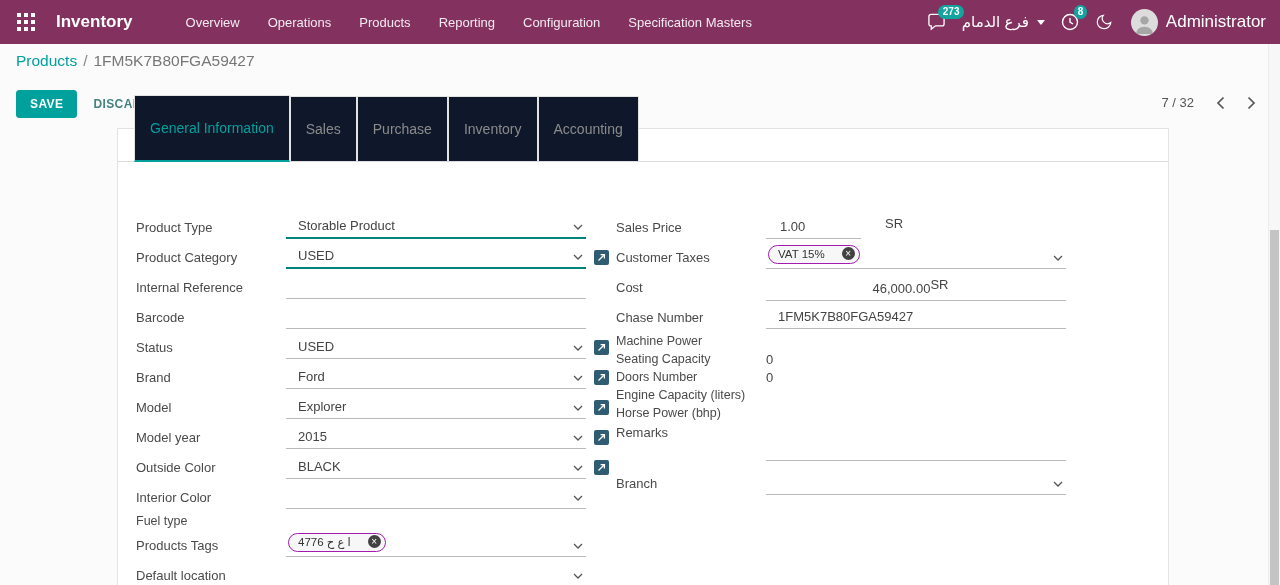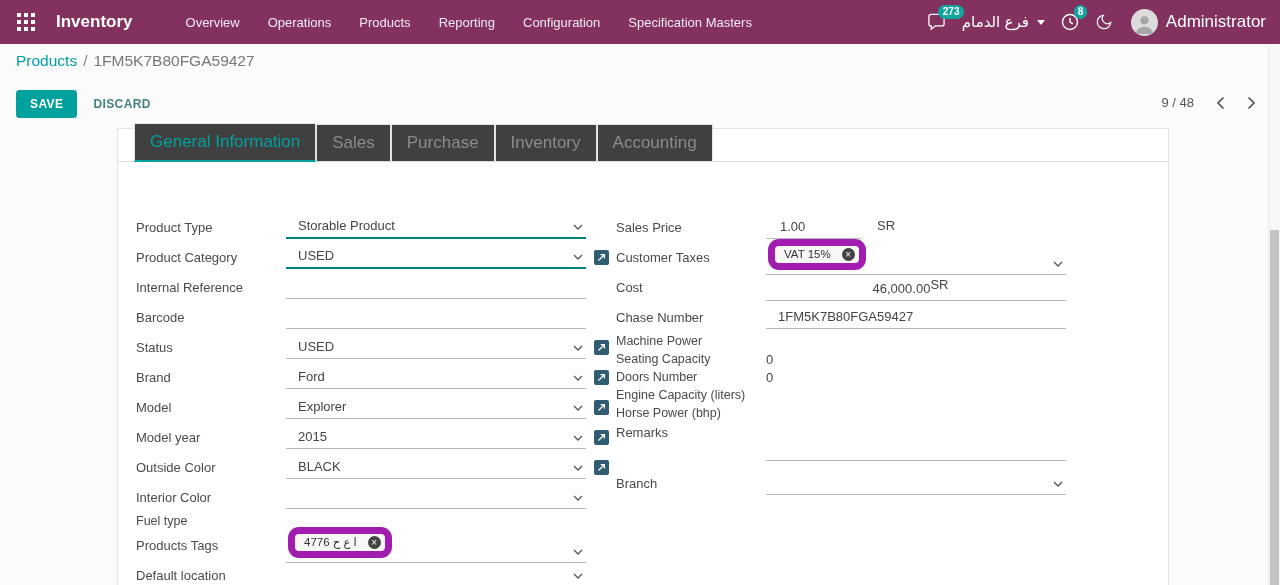--- a/index.html
+++ b/index.html
@@ -36,45 +36,45 @@
   .btn-row{position:absolute;top:90px;left:16px;display:flex;align-items:center;gap:16px}
   .save-btn{background:var(--accent);border:1px solid var(--accent);color:#fff;font-size:12px;font-weight:bold;
     letter-spacing:.4px;padding:6px 13px;border-radius:3px;cursor:pointer;font-family:inherit}
   .discard-btn{background:none;border:none;color:#45827f;font-size:12px;font-weight:bold;letter-spacing:.4px;cursor:pointer;font-family:inherit}
   .pager{position:absolute;top:95px;right:24px;display:flex;align-items:center;gap:22px;font-size:13px;color:#555}
   .pg-btn{cursor:pointer;display:flex;align-items:center}
 
   
   .sheet{position:absolute;left:117px;top:128px;width:1052px;height:470px;background:#fff;border:1px solid #e3e3e3}
   .tabs{display:flex;align-items:flex-end;padding-left:16px;border-bottom:1px solid #ddd;height:33px}
-  .tab{padding:8px 15px;font-size:17px;color:#8b8b8b;background:#404040;border:1px solid #e3e3e3;border-bottom:none;cursor:pointer;white-space:nowrap}
+  .tab{padding:24px 15px;font-size:14px;color:#8b8b8b;background:#0f172a;border:1px solid #e3e3e3;border-bottom:none;cursor:pointer;white-space:nowrap}
   .tab.active{color:var(--accent);margin-bottom:-1px;border-bottom:2px solid var(--accent)}
 
   
   .form{position:relative}
   .col{position:absolute;top:50px}
   .col-left{left:18px;width:486px}
   .col-right{left:498px;width:486px}
   .f-row{display:flex;align-items:center;height:30px}
   .f-row.compact{height:18px}
   .f-row.remarks{height:46px;align-items:stretch}
   .remarks .f-label{padding-top:3px}
   .f-label{width:150px;flex:none;font-size:13px;color:#4a4a4a}
   .compact .f-label{font-size:12.5px}
   .f-ctrl{position:relative;width:300px;flex:none;font-size:13px;color:#444}
   .t-select,.t-input{border-bottom:1px solid var(--underline);padding:3px 16px 4px 12px;min-height:22px}
   .t-select.accent,.t-input.accent{border-bottom:2px solid var(--accent-underline)}
   .value{display:block;min-height:15px}
   .caret{position:absolute;right:3px;bottom:6px}
   .t-tags{display:flex;align-items:center;gap:4px;border-bottom:1px solid var(--underline);padding:0 16px 4px 2px;min-height:23px}
-  .pill{display:inline-flex;align-items:center;gap:11px;border:7px solid #a21caf;border-radius:11px;
+  .pill{display:inline-flex;align-items:flex-start;gap:17px;border:1px solid #a21caf;border-radius:11px;
     padding:1px 4px 1px 9px;font-size:11.5px;line-height:15px;background:#f7f7f7;color:#333;white-space:nowrap}
   .pill .x{width:13px;height:13px;border-radius:50%;background:#424242;color:#fff;font-size:10px;
     line-height:13px;text-align:center;cursor:pointer}
-  .t-amount{display:flex;align-items:center;gap:16px}
+  .t-amount{display:flex;align-items:flex-start;gap:24px}
   .amount-box{display:inline-block;width:95px;border-bottom:1px solid var(--underline);padding:3px 0 4px 14px}
   .currency{font-size:13px;color:#444;padding-bottom:4px}
   .t-amount_wide{display:flex;justify-content:center;align-items:flex-end;border-bottom:1px solid var(--underline);
     padding:3px 24px 4px 13px}
   .t-text{padding:0}
   .t-remarks{border-bottom:1px solid var(--underline);margin-bottom:7px}
   .ext-btn{width:15px;height:15px;margin-left:8px;background:#2f5b73;border-radius:2px;flex:none;
     display:inline-flex;align-items:center;justify-content:center;cursor:pointer}
 
   
@@ -152,21 +152,21 @@
 
   <div class="breadcrumb">
     <a class="crumb-link">Products</a><span class="crumb-sep">/</span><span class="crumb-current">1FM5K7B80FGA59427</span>
   </div>
 
   <div class="btn-row">
     <button class="save-btn">SAVE</button>
     <button class="discard-btn">DISCARD</button>
   </div>
   <div class="pager">
-    <span>9 / 48</span>
+    <span>7 / 32</span>
     <span class="pg-btn">
       <svg width="9" height="14" viewBox="0 0 9 14">
           <path d="M7.5 1.5L2 7l5.5 5.5" fill="none" stroke="#555" stroke-width="1.7"></path>
         </svg>
     </span>
     <span class="pg-btn">
       <svg width="9" height="14" viewBox="0 0 9 14">
           <path d="M1.5 1.5L7 7l-5.5 5.5" fill="none" stroke="#555" stroke-width="1.7"></path>
         </svg>
     </span>

